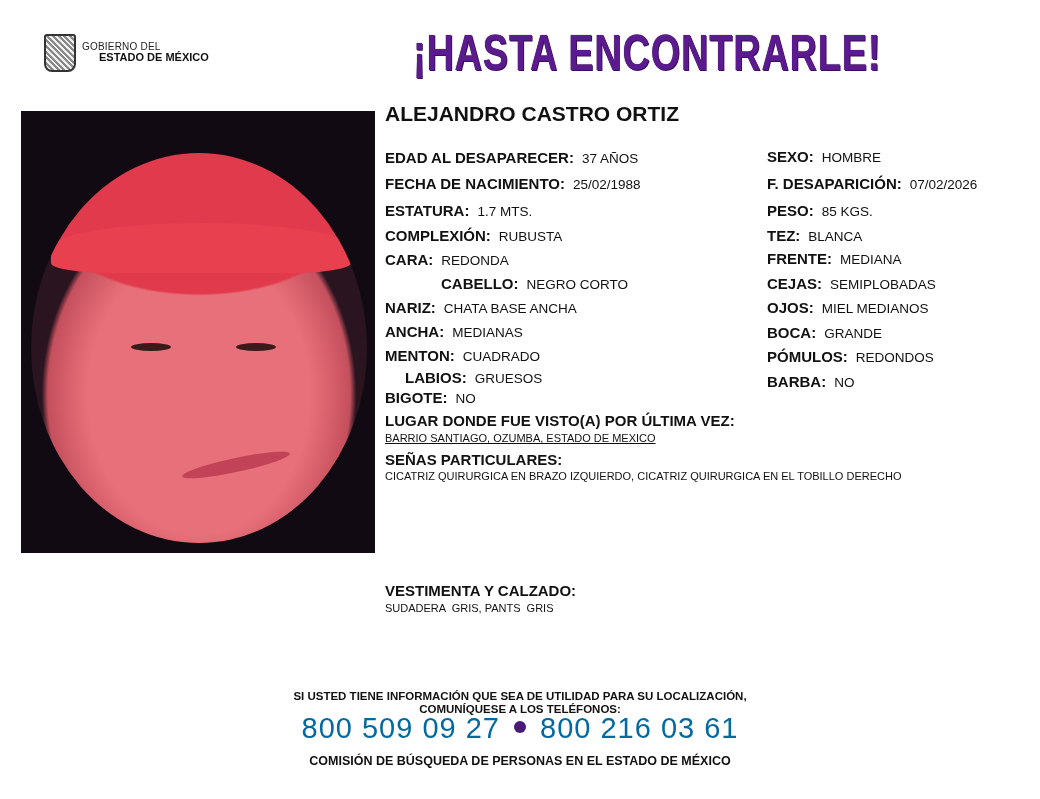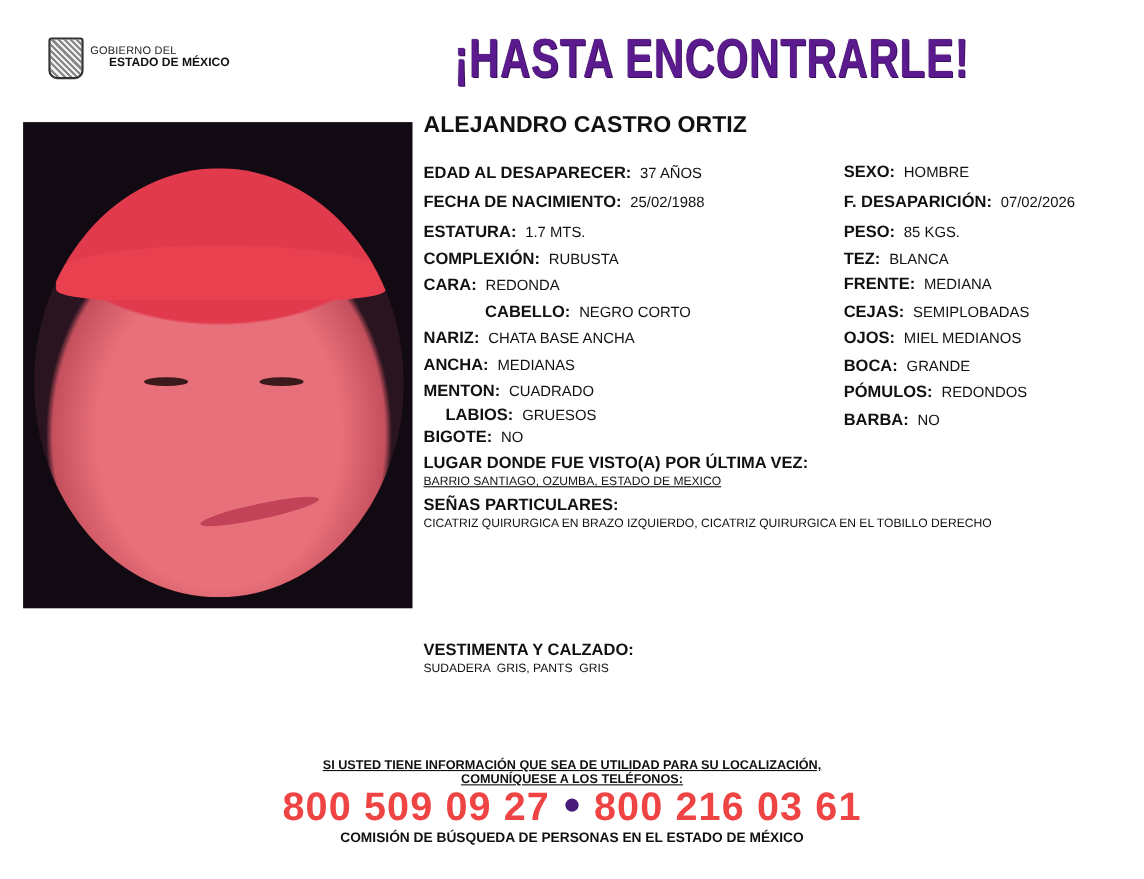--- a/index.html
+++ b/index.html
@@ -40,23 +40,23 @@
   .cap-brim { position:absolute; left: 20px; top: 70px; width: 300px; height: 50px; border-radius: 50% 50% 20% 20%; background:#e8404f; }
   .eye { position:absolute; width: 40px; height: 8px; border-radius: 50%; background:#3a1a1a; }
   .mouth { position:absolute; left: 150px; top: 305px; width: 110px; height: 14px; border-radius: 50%; background:#c24257; transform: rotate(-12deg); }
   
   .field { position: absolute; font-size: 14px; white-space: nowrap; }
   .field .lbl { font-weight: bold; font-size: 15px; margin-right: 8px; }
   .field .val { font-size: 13.5px; }
   .section-lbl { position: absolute; font-weight: bold; font-size: 15px; white-space: nowrap; }
   .section-val { position: absolute; font-size: 11px; white-space: nowrap; }
   
-  .footer-note { left: 0; width: 1040px; text-align: center; font-size: 11.5px; font-weight: bold; line-height: 14px; text-decoration: underline; }
+  .footer-note { left: 0; width: 1040px; text-align: center; font-size: 11.5px; font-weight: bold; line-height: 14px; }
   .phones {
-    left: 0; width: 1040px; text-align: center; top: 712px; font-size: 36px; font-weight: bold; color: #ef4444;
+    left: 0; width: 1040px; text-align: center; top: 712px; font-size: 29px; font-weight: normal; color: #0369a1;
     letter-spacing: 1px;
   }
   .dot { display:inline-block; width: 12px; height: 12px; border-radius:50%; background:#4a1a7a; vertical-align: middle; margin: 0 14px; position: relative; top: -3px; }
   .commission { left: 0; width: 1040px; text-align: center; top: 754px; font-size: 12.5px; font-weight: bold; }
 </style>
 </head>
 <body>
 
 <div class="abs logo">
   <div class="shield"></div>

